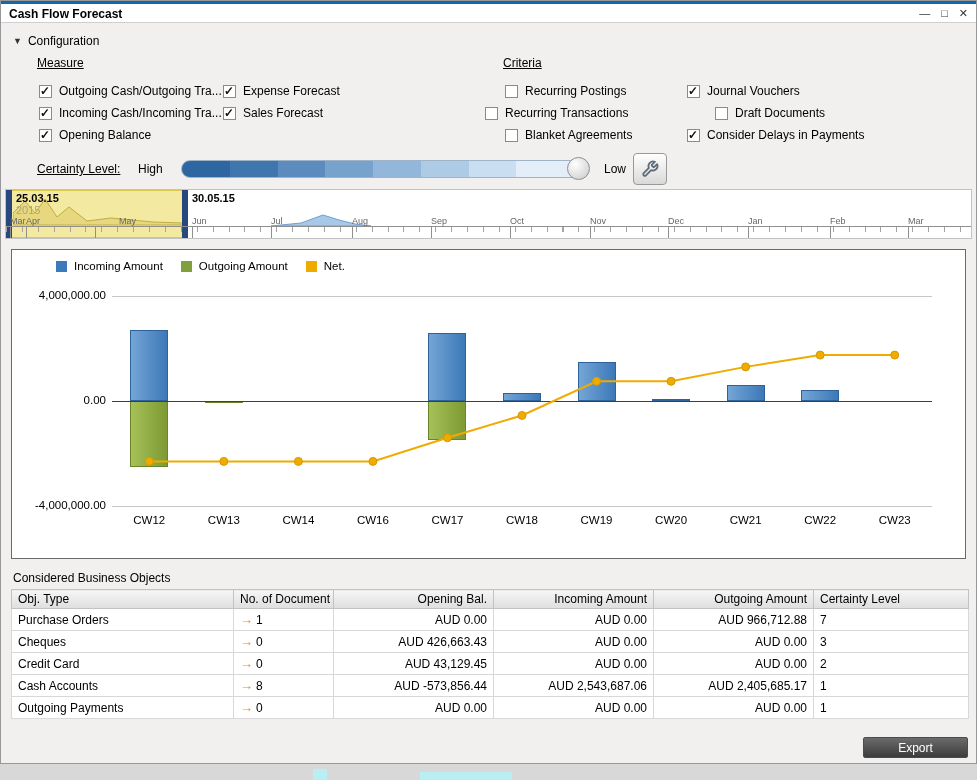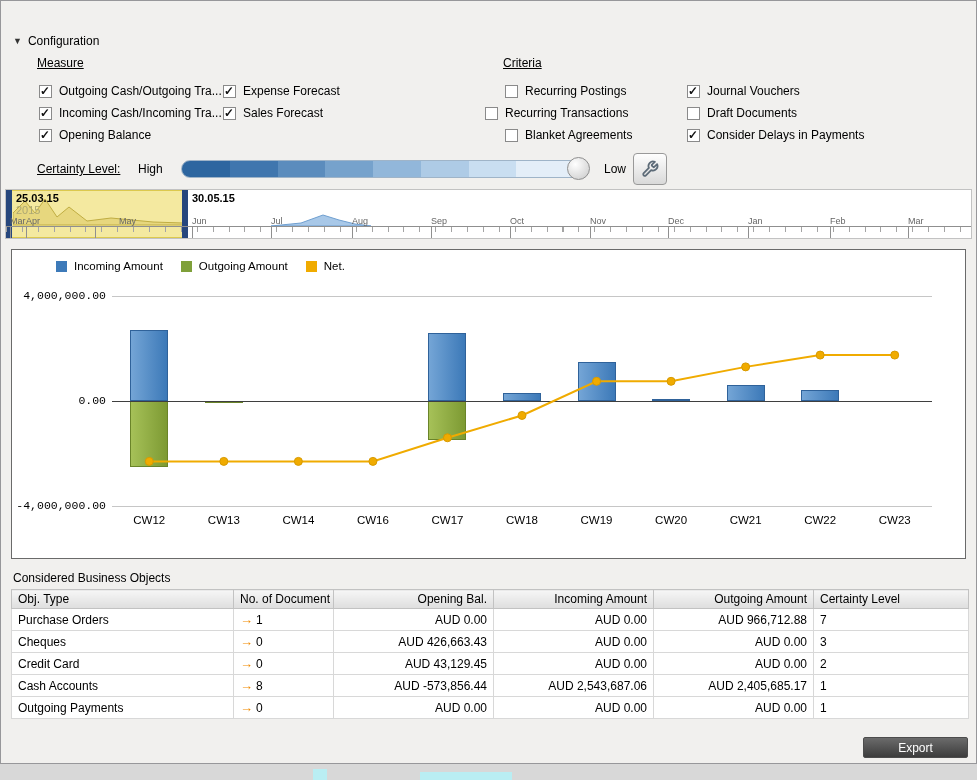--- a/index.html
+++ b/index.html
@@ -55,21 +55,21 @@
   .month-label { position:absolute; top:26px; font-size:9px; color:#666; }
 
   
   .chart-panel { position:absolute; left:10px; top:248px; width:955px; height:310px; background:#fff; border:1px solid #6a6a6a; }
   .legend { position:absolute; left:44px; top:10px; display:flex; gap:18px; align-items:center; }
   .legend-item { display:flex; align-items:center; gap:7px; font-size:11.5px; }
   .legend-swatch { width:11px; height:11px; display:inline-block; }
   .plot-area { position:absolute; left:100px; top:46px; width:820px; height:210px; }
   .gridline { position:absolute; left:0; right:0; height:1px; background:#c6c6c6; z-index:1; }
   .gridline.zero { background:#3f3f3f; z-index:3; }
-  .y-tick-label { position:absolute; left:0; width:94px; text-align:right; font-size:11.5px;font-family:Liberation Mono, monospace; }
+  .y-tick-label { position:absolute; left:0; width:94px; text-align:right; font-size:11.5px; }
   .bar { position:absolute; width:38px; z-index:2; }
   .bar-incoming { background:linear-gradient(to right, #74a5d6, #3c79b8); border:1px solid #2f629a; }
   .bar-outgoing { background:linear-gradient(to right, #a6c158, #7d9a33); border:1px solid #6a8429; }
   .net-line { position:absolute; left:0; top:0; z-index:4; }
   .x-labels { position:absolute; left:100px; top:264px; width:820px; height:16px; }
   .x-label { position:absolute; width:60px; text-align:center; font-size:11.5px; }
 
   
   .bo-title { position:absolute; left:12px; top:570px; }
   .bo-table-wrap { position:absolute; left:10px; top:588px; width:957px; }
@@ -84,20 +84,28 @@
     display:flex; align-items:center; justify-content:center; cursor:pointer; }
 
   .bottom-strip { position:absolute; left:0; top:764px; width:977px; height:16px; background:#d8d8d8; }
   .artifact { position:absolute; background:#b9eef3; }
 </style>
 </head>
 <body>
 
 <div class="app">
 
+  <div class="titlebar">
+    <span class="window-title">Cash Flow Forecast</span>
+    <span class="win-controls">
+      <span>—</span>
+      <span>□</span>
+      <span>✕</span>
+    </span>
+  </div>
 
   <div class="config-header">
     <span class="config-caret">▼</span>
     <span>Configuration</span>
   </div>
 
   <span class="group-label" style="left:36px; top:55px;">Measure</span>
 
   <label class="cb" style="left:38px; top:83px;">
     <span class="cb-box checked"></span>
@@ -127,21 +135,21 @@
     <span>Recurring Postings</span>
   </label>
   <label class="cb" style="left:686px; top:83px;">
     <span class="cb-box checked"></span>
     <span>Journal Vouchers</span>
   </label>
   <label class="cb" style="left:484px; top:105px;">
     <span class="cb-box"></span>
     <span>Recurring Transactions</span>
   </label>
-  <label class="cb" style="left:686px; top:105px;">
+  <label class="cb" style="left:714px; top:105px;">
     <span class="cb-box"></span>
     <span>Draft Documents</span>
   </label>
   <label class="cb" style="left:504px; top:127px;">
     <span class="cb-box"></span>
     <span>Blanket Agreements</span>
   </label>
   <label class="cb" style="left:686px; top:127px;">
     <span class="cb-box checked"></span>
     <span>Consider Delays in Payments</span>

